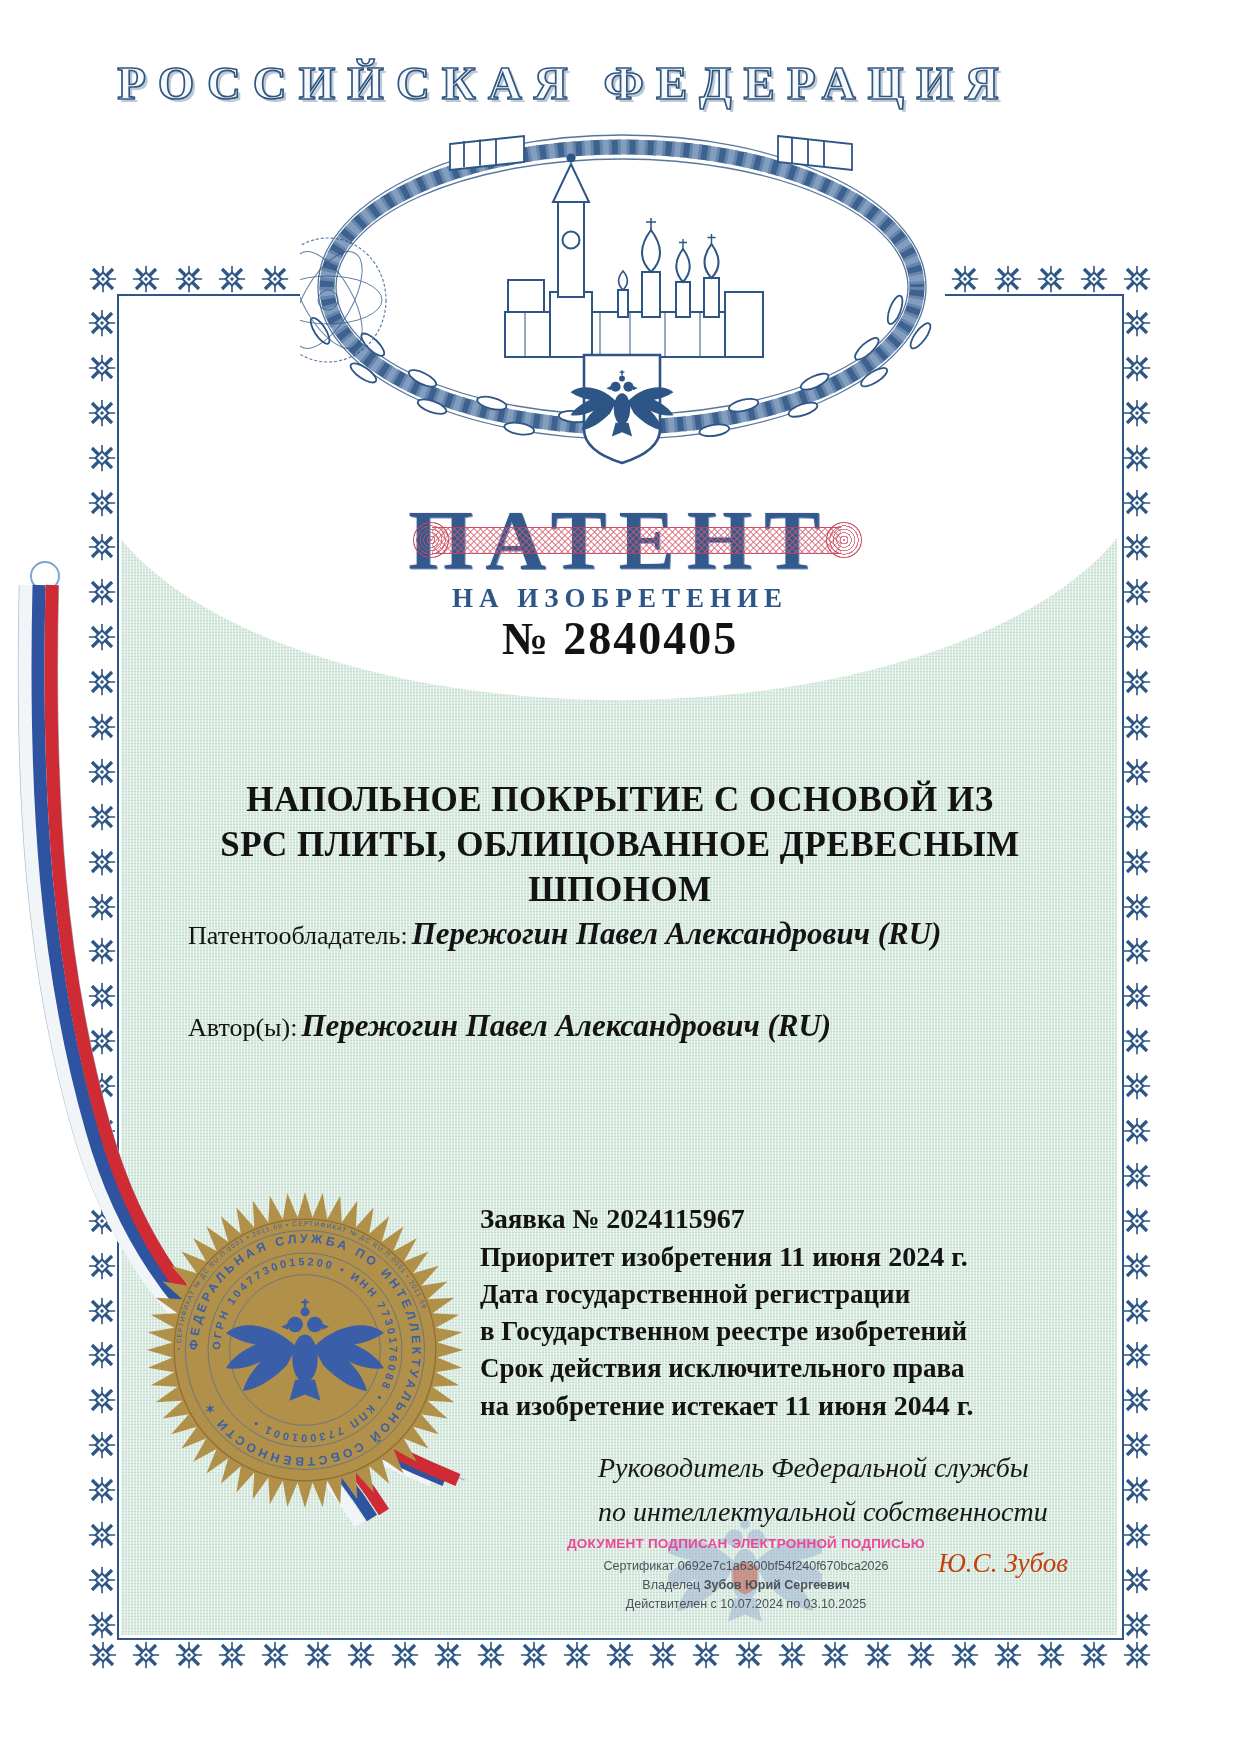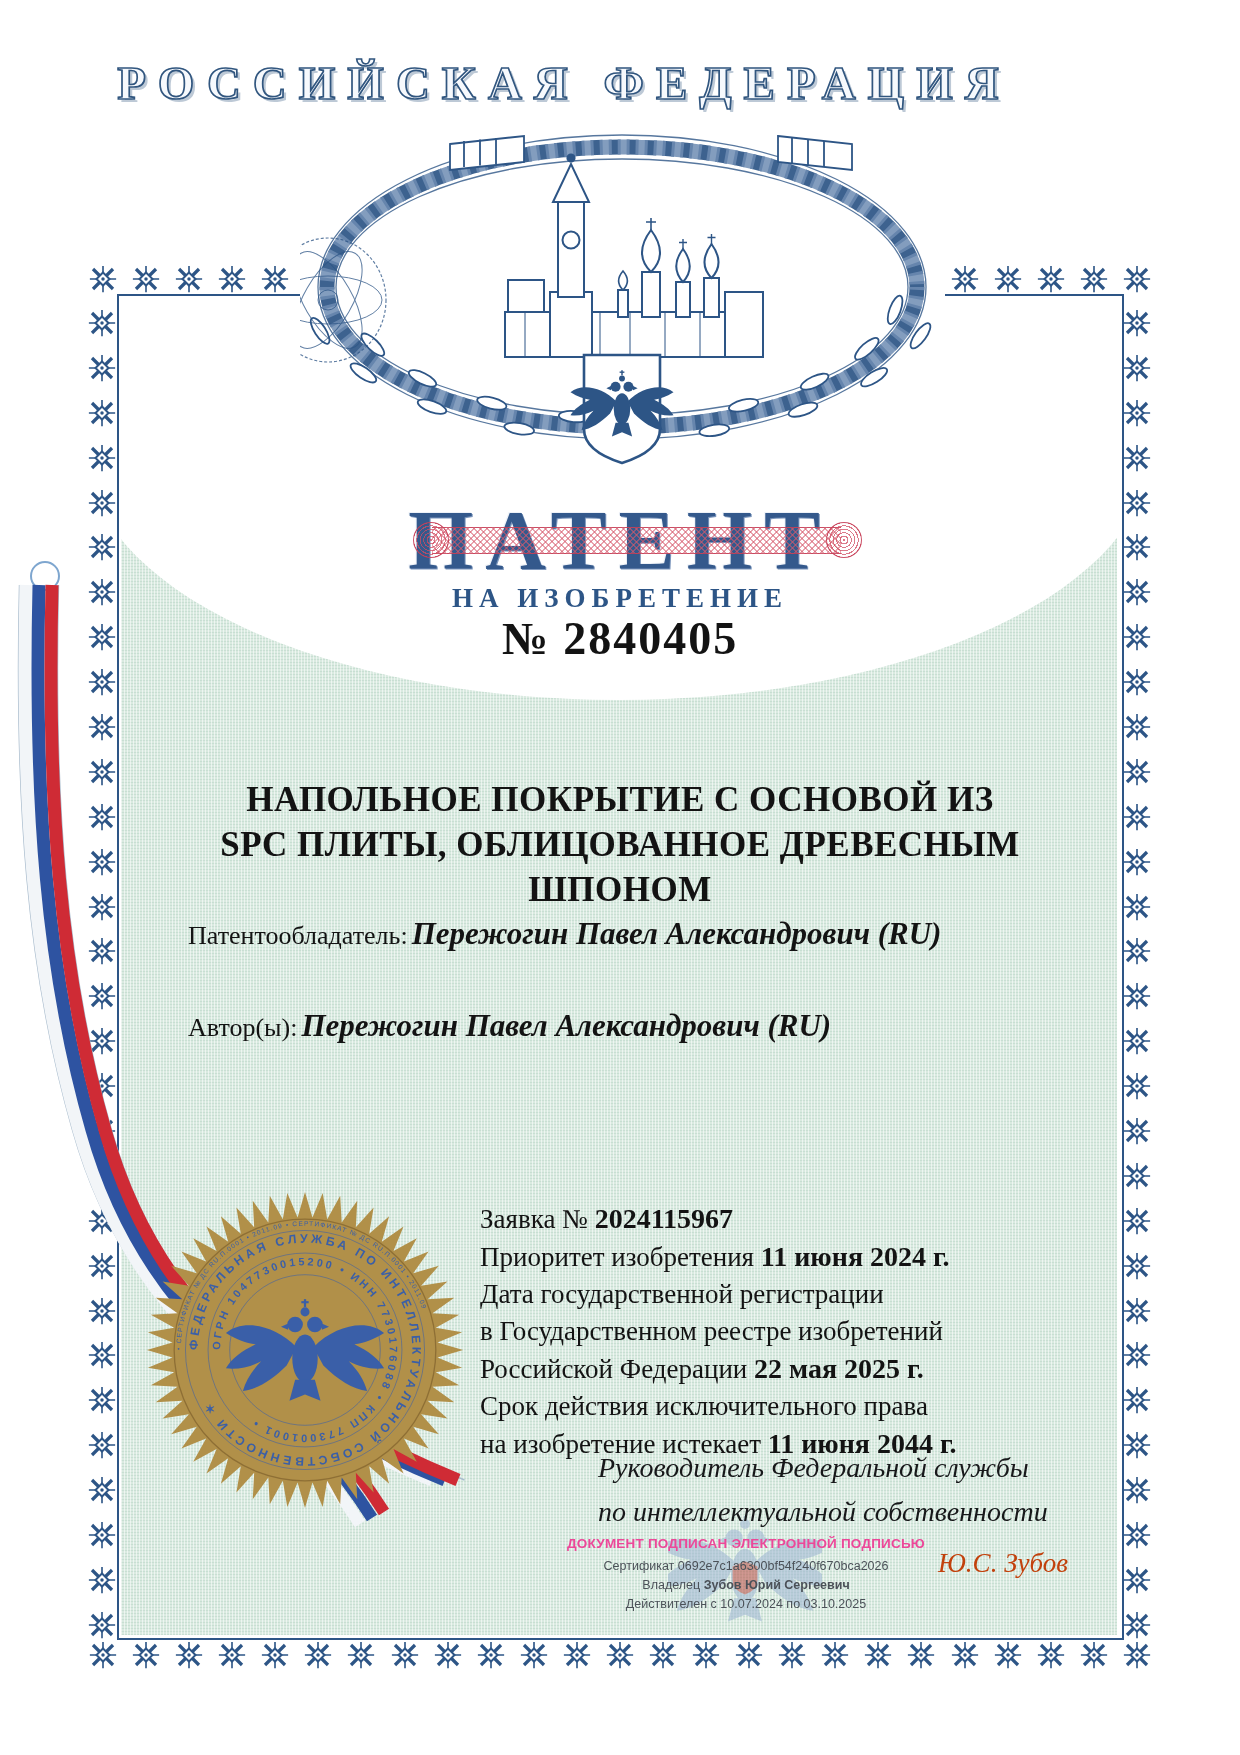--- a/index.html
+++ b/index.html
@@ -51,21 +51,21 @@
   .inv-title{left:220px;top:778px;width:800px;text-align:center;z-index:6;
     font-size:35px;font-weight:bold;line-height:1.28;color:#131313;letter-spacing:.5px;}
 
   
   .person-line{left:188px;z-index:6;white-space:nowrap;}
   .p-label{font-size:26px;color:#131313;}
   .p-name{font-size:31px;font-weight:bold;font-style:italic;color:#131313;}
 
   
   .details{left:480px;top:1200px;z-index:6;color:#131313;}
-  .dline{font-size:27px;line-height:37px;white-space:nowrap;}
+  .dline{font-size:27px;line-height:37px;white-space:nowrap;font-weight:bold;}
   .dline b{font-size:28px;}
 
   
   .head-sign{left:598px;z-index:6;font-style:italic;font-size:28px;color:#17181a;white-space:nowrap;}
   .stamp{left:560px;top:1536px;width:372px;text-align:center;z-index:6;
     font-family:"Liberation Sans", sans-serif;}
   .stamp-title{font-size:13.5px;font-weight:bold;letter-spacing:.2px;color:#ec4899;margin-bottom:6px;}
   .stamp-line{font-size:12.5px;color:#4b5158;line-height:19px;}
   .signer{left:938px;top:1548px;z-index:6;font-style:italic;font-size:27px;color:#c2410c;}
   .watermark{left:668px;top:1516px;z-index:5;opacity:.55;}
@@ -1123,24 +1123,20 @@
     <div class="dline">
       <span>Заявка №</span>
       <b>2024115967</b>
     </div>
     <div class="dline">
       <span>Приоритет изобретения</span>
       <b>11 июня 2024 г.</b>
     </div>
     <div class="dline">Дата государственной регистрации</div>
     <div class="dline">в Государственном реестре изобретений</div>
-    <div class="dline">
-      <span>Российской Федерации</span>
-      <b>22 мая 2025 г.</b>
-    </div>
     <div class="dline">Срок действия исключительного права</div>
     <div class="dline">
       <span>на изобретение истекает</span>
       <b>11 июня 2044 г.</b>
     </div>
   </div>
 
   <div class="abs head-sign" style="top:1452px;">Руководитель Федеральной службы</div>
   <div class="abs head-sign" style="top:1496px;text-align:center;">по интеллектуальной собственности</div>
 

